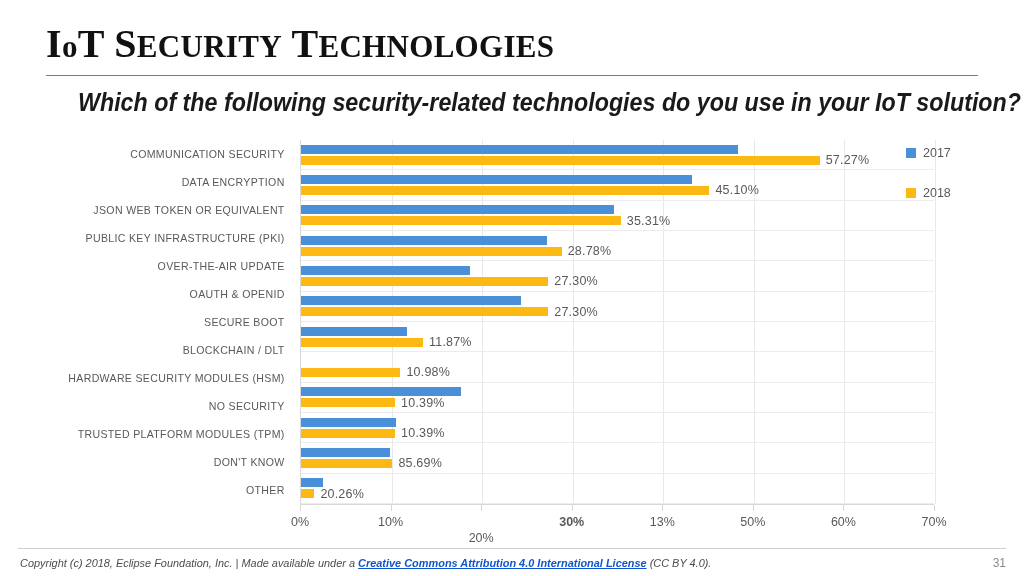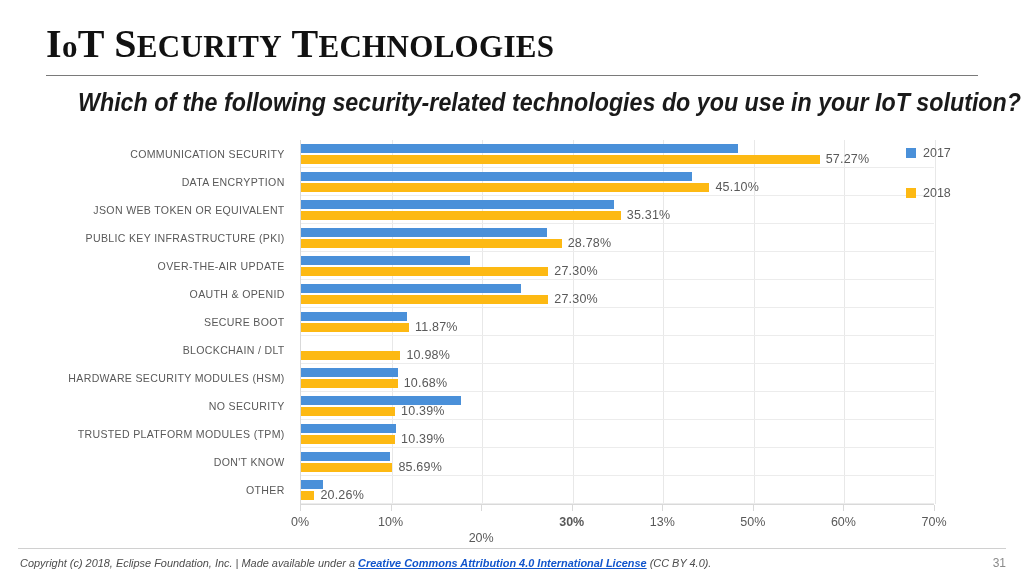--- a/index.html
+++ b/index.html
@@ -280,34 +280,28 @@
             </div>
           </div>
           <div class="row">
             <div class="bar b2017" title="OAuth &amp; OpenID — 2017: 24.3%" style="width: 220.089px;"></div>
             <div class="bar b2018" title="OAuth &amp; OpenID — 2018: 27.3%" style="width: 247.26px;">
               <span class="dlabel">27.30%</span>
             </div>
           </div>
           <div class="row">
             <div class="bar b2017" title="Secure Boot — 2017: 11.7%" style="width: 105.969px;"></div>
-            <div class="bar b2018" title="Secure Boot — 2018: 11.87%" style="width: 108px;">
+            <div class="bar b2018" title="Secure Boot — 2018: 11.87%" style="width: 122px;">
               <span class="dlabel">11.87%</span>
             </div>
           </div>
           <div class="row">
             <div class="bar b2017 bar-zero" title="Blockchain / DLT — 2017: 0%" style="width: 0px;"></div>
             <div class="bar b2018" title="Blockchain / DLT — 2018: 10.98%" style="width: 99.4474px;">
               <span class="dlabel">10.98%</span>
-            </div>
-          </div>
-          <div class="row">
-            <div class="bar b2017" title="Hardware Security Modules (HSM) — 2017: 10.7%" style="width: 96.9114px;"></div>
-            <div class="bar b2018" title="Hardware Security Modules (HSM) — 2018: 10.68%" style="width: 96.7303px;">
-              <span class="dlabel">10.68%</span>
             </div>
           </div>
           <div class="row">
             <div class="bar b2017" title="No Security — 2017: 17.7%" style="width: 160.311px;"></div>
             <div class="bar b2018" title="No Security — 2018: 10.39%" style="width: 94.1037px;">
               <span class="dlabel">10.39%</span>
             </div>
           </div>
           <div class="row">
             <div class="bar b2017" title="Trusted Platform Modules (TPM) — 2017: 10.5%" style="width: 95.1px;"></div>

